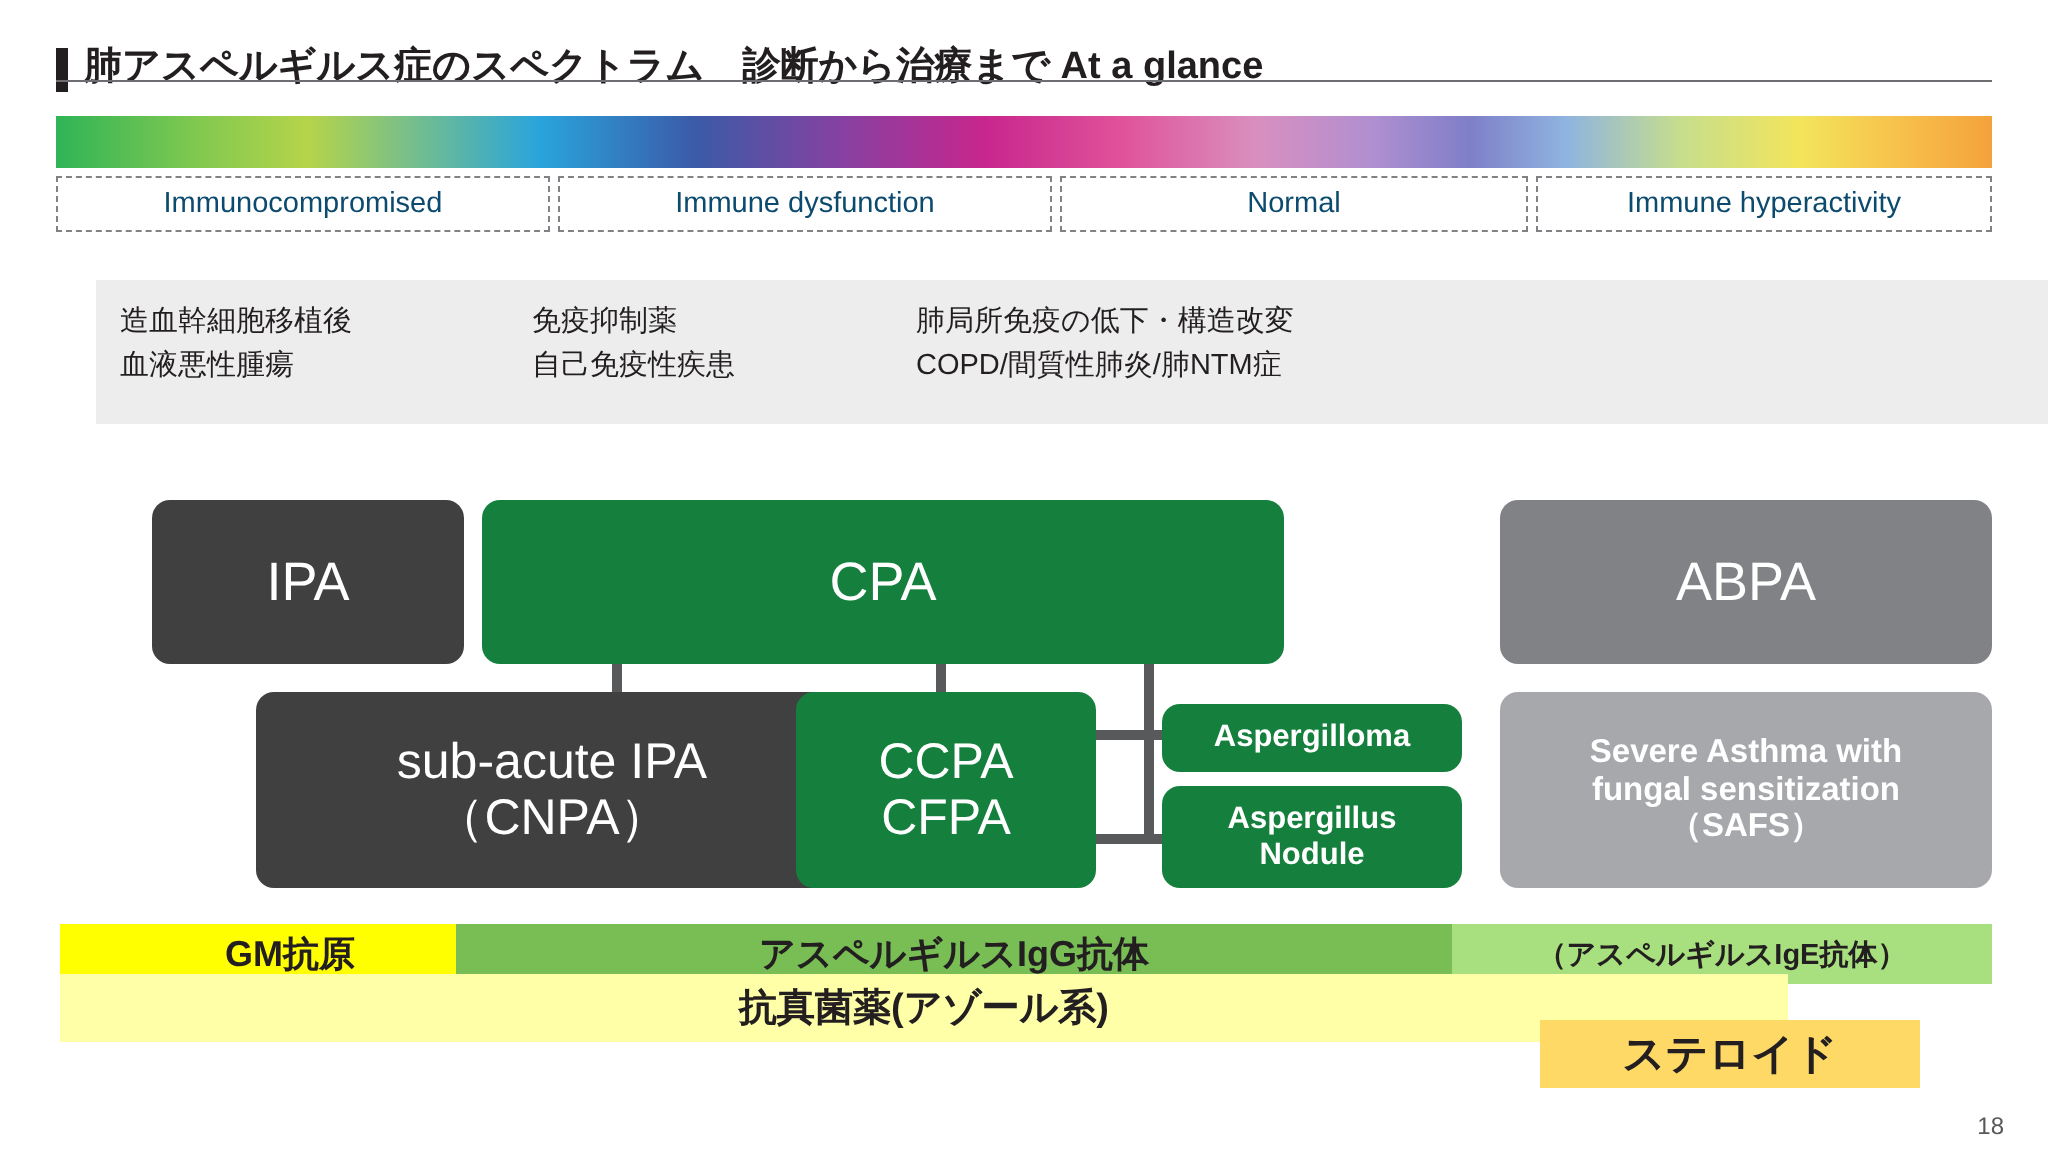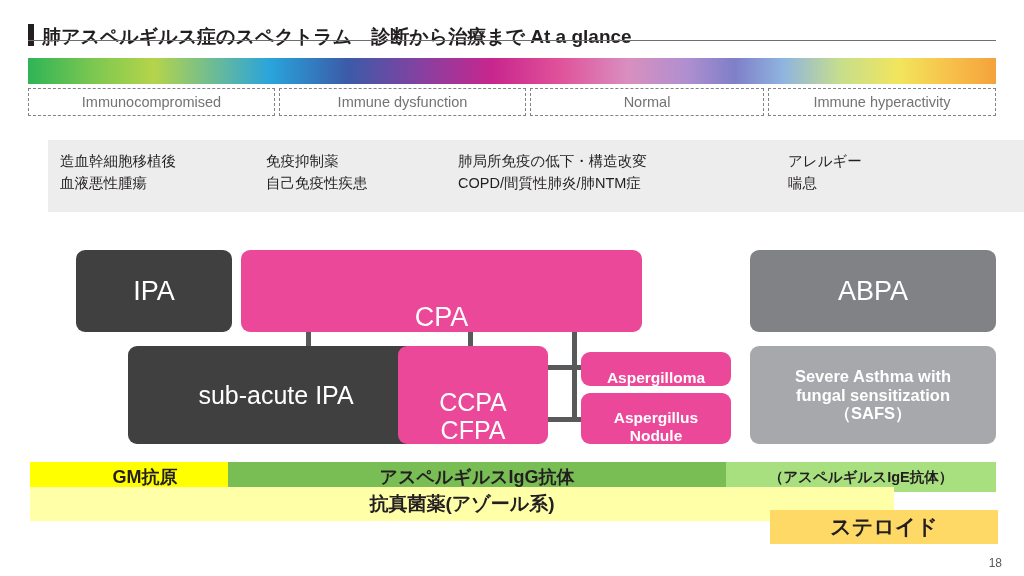--- a/index.html
+++ b/index.html
@@ -13,25 +13,25 @@
     font-family: "Liberation Sans", sans-serif;
     color: #231f20;
     overflow: hidden;
     position: relative;
   }
 
   
   .title-row {
     position: absolute;
     left: 28px;
-    top: 24px;
+    top: 12px;
     width: 968px;
     height: 34px;
     display: flex;
-    align-items: flex-start;
+    align-items: flex-end;
   }
   .title-bar {
     width: 6px;
     height: 22px;
     background: #231f20;
     margin-right: 8px;
     flex: none;
   }
   .title-text {
     font-size: 19px;
@@ -83,21 +83,21 @@
     height: 28px;
     display: flex;
   }
   .status-box {
     border: 1px dashed #808285;
     margin-right: 4px;
     display: flex;
     align-items: center;
     justify-content: center;
     font-size: 14.5px;
-    color: #737373;
+    color: #0c4a6e;
     box-sizing: border-box;
   }
   .status-box:last-child { margin-right: 0; }
 
   
   .desc-band {
     position: absolute;
     left: 48px;
     top: 140px;
     width: 1020px;
@@ -121,21 +121,21 @@
     display: flex;
     flex-direction: column;
     align-items: center;
     justify-content: center;
     text-align: center;
     box-sizing: border-box;
   }
   .dbox span { display: block; line-height: 1.12; }
 
   .dark  { background: #404041; }
-  .mid   { background: #ec4899; justify-content: flex-end; }
+  .mid   { background: #15803d; }
   .grey  { background: #808285; }
   .lgrey { background: #a6a8ab; }
 
   
   .conn {
     position: absolute;
     background: #58595b;
   }
 
   
@@ -188,24 +188,20 @@
       <div>造血幹細胞移植後</div>
       <div>血液悪性腫瘍</div>
     </div>
     <div class="desc-col" style="left: 218px;">
       <div>免疫抑制薬</div>
       <div>自己免疫性疾患</div>
     </div>
     <div class="desc-col" style="left: 410px;">
       <div>肺局所免疫の低下・構造改変</div>
       <div>COPD/間質性肺炎/肺NTM症</div>
-    </div>
-    <div class="desc-col" style="left: 740px;">
-      <div>アレルギー</div>
-      <div>喘息</div>
     </div>
   </div>
 
 <div id="connectors">
   <div class="conn" style="left:306px; top:332px; width:5px; height:22px;"></div>
   <div class="conn" style="left:468px; top:332px; width:5px; height:22px;"></div>
   <div class="conn" style="left:572px; top:332px; width:5px; height:90px;"></div>
   <div class="conn" style="left:548px; top:365px; width:36px; height:5px;"></div>
   <div class="conn" style="left:548px; top:417px; width:36px; height:5px;"></div>
 </div>
@@ -215,20 +211,21 @@
       <span>IPA</span>
     </div>
     <div class="dbox mid" style="left: 241px; top: 250px; width: 401px; height: 82px; font-size: 27px; font-weight: normal;">
       <span>CPA</span>
     </div>
     <div class="dbox grey" style="left: 750px; top: 250px; width: 246px; height: 82px; font-size: 27px; font-weight: normal;">
       <span>ABPA</span>
     </div>
     <div class="dbox dark" style="left: 128px; top: 346px; width: 296px; height: 98px; font-size: 25px; font-weight: normal;">
       <span>sub-acute IPA</span>
+      <span>（CNPA）</span>
     </div>
     <div class="dbox mid" style="left: 398px; top: 346px; width: 150px; height: 98px; font-size: 25px; font-weight: normal;">
       <span>CCPA</span>
       <span>CFPA</span>
     </div>
     <div class="dbox mid" style="left: 581px; top: 352px; width: 150px; height: 34px; font-size: 15.5px; font-weight: bold;">
       <span>Aspergilloma</span>
     </div>
     <div class="dbox mid" style="left: 581px; top: 393px; width: 150px; height: 51px; font-size: 15.5px; font-weight: bold;">
       <span>Aspergillus</span>
@@ -249,18 +246,18 @@
       <span>アスペルギルスIgG抗体</span>
     </div>
     <div class="bar" style="left: 726px; top: 462px; width: 270px; height: 30px; background: rgb(168, 224, 127); color: rgb(35, 31, 32); font-size: 14.5px; font-weight: bold;">
       <span>（アスペルギルスIgE抗体）</span>
     </div>
   </div>
 <div id="drug-bars">
     <div class="bar" style="left: 30px; top: 487px; width: 864px; height: 34px; background: rgb(255, 255, 168); color: rgb(35, 31, 32); font-size: 19px; font-weight: bold;">
       <span>抗真菌薬(アゾール系)</span>
     </div>
-    <div class="bar" style="left: 770px; top: 510px; width: 228px; height: 34px; background: rgb(255, 217, 102); color: rgb(35, 31, 32); font-size: 21px; font-weight: bold;">
+    <div class="bar" style="left: 770px; top: 510px; width: 190px; height: 34px; background: rgb(255, 217, 102); color: rgb(35, 31, 32); font-size: 21px; font-weight: bold;">
       <span>ステロイド</span>
     </div>
   </div>
 
 <div class="page-number">18</div>
 
 </body></html>

